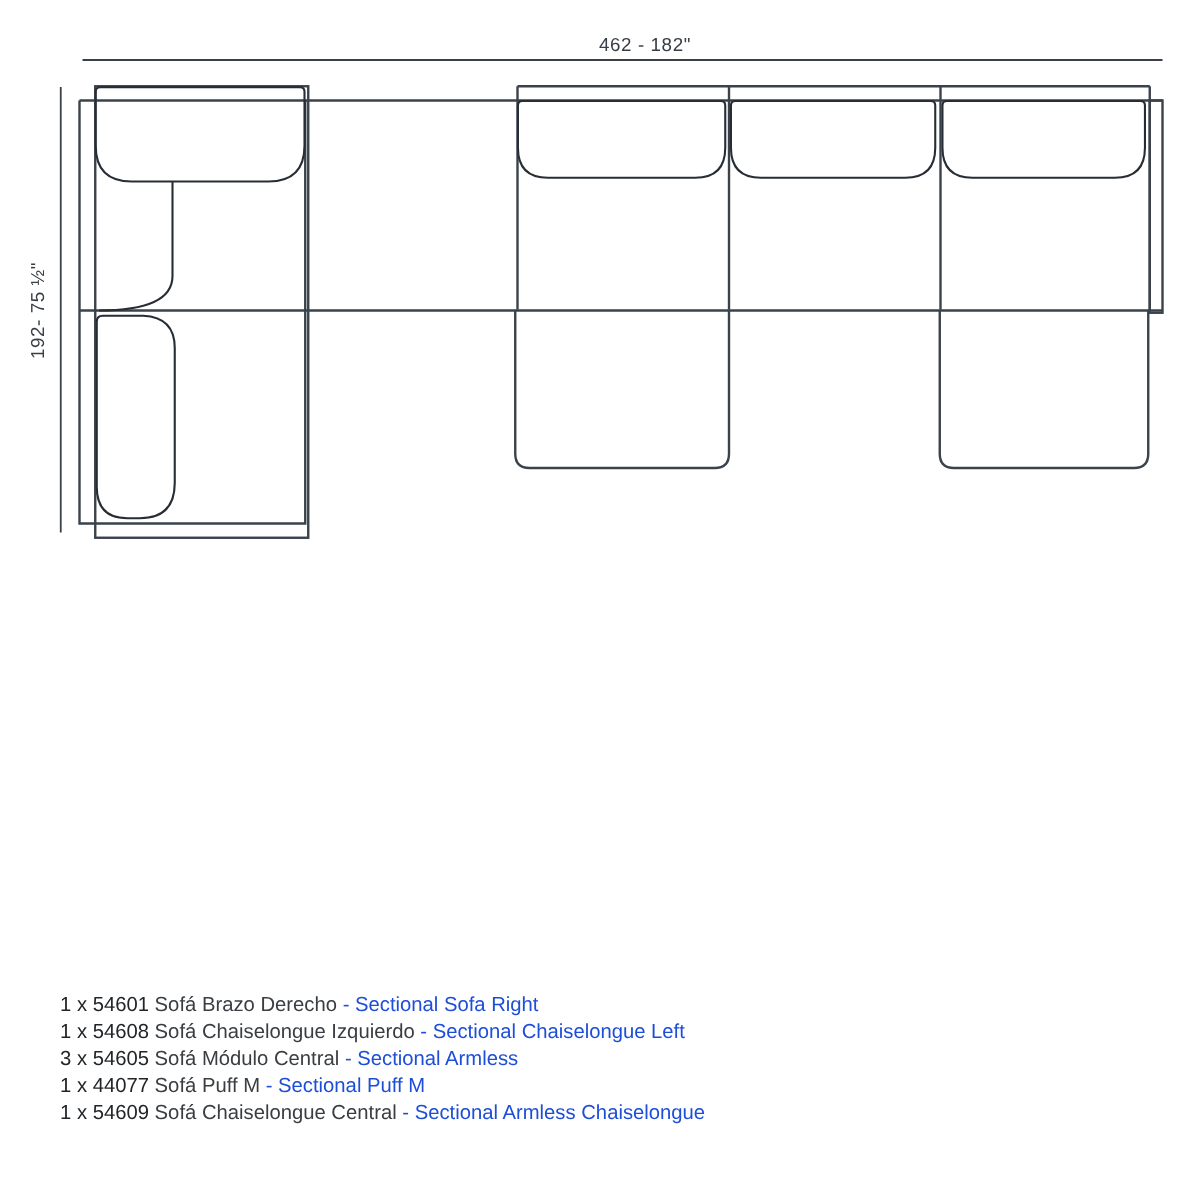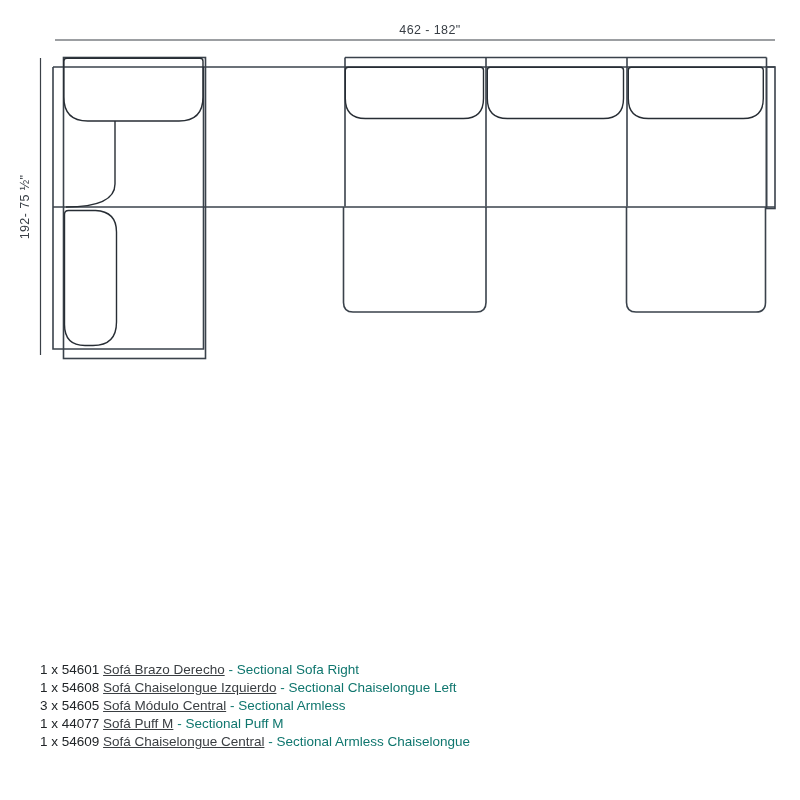--- a/index.html
+++ b/index.html
@@ -19,22 +19,22 @@
   }
   .parts{
     position:absolute;
     left:40px;top:661px;
     font-size:13.5px;
     line-height:18px;
     white-space:nowrap;
   }
   .parts .row{height:18px;}
   .parts .qty{font-weight:normal;color:#212528;}
-  .parts .es{color:#3a3e42;text-decoration:underline;}
-  .parts .en{color:#0f766e;}
+  .parts .es{color:#3a3e42;}
+  .parts .en{color:#1d4ed8;}
 </style>
 </head>
 <body>
 
 <div class="page">
 
   <div class="diagram-wrap">
     <svg width="800" height="420" viewBox="0 0 800 420">
 
       <g stroke="#3a4047" stroke-width="1.2" fill="none">

